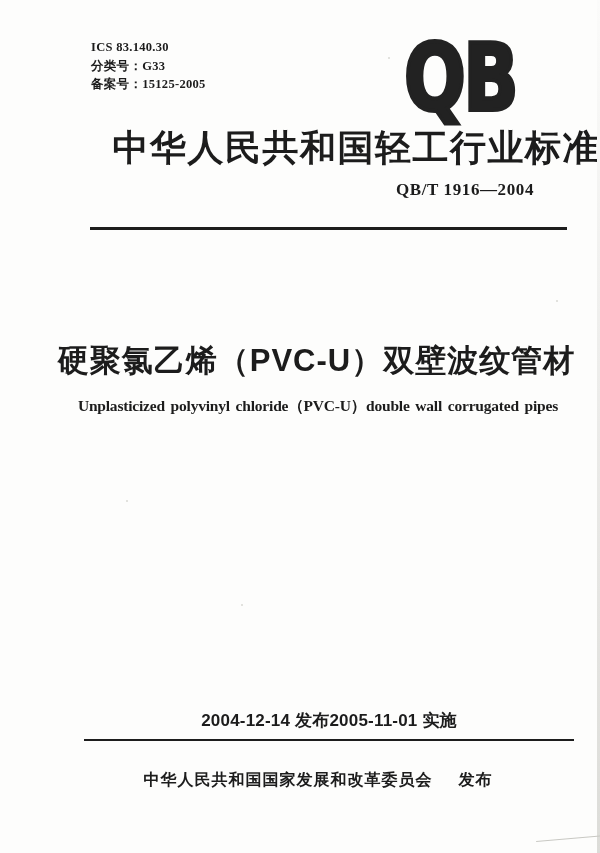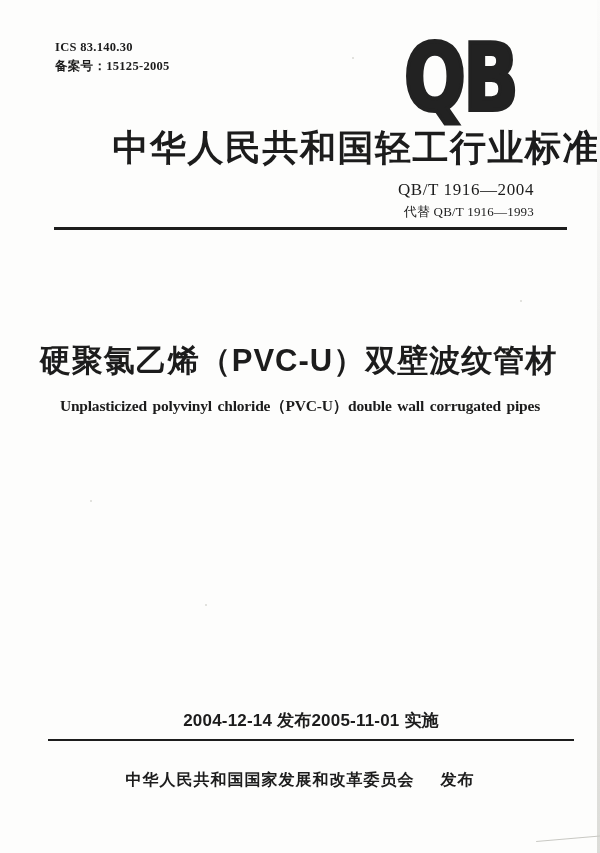--- a/index.html
+++ b/index.html
@@ -11,20 +11,21 @@
     height: 853px;
     position: relative;
     background: #fdfdfc;
     overflow: hidden;
     font-family: "Liberation Sans", sans-serif;
     color: #1c1c1c;
   }
   .page {
     position: absolute;
     inset: 0;
+    margin-left: 36px;
   }
 
   
   .meta {
     position: absolute;
     left: 55px;
     top: 38px;
     font-weight: bold;
     font-size: 12.5px;
     line-height: 18.5px;
@@ -64,21 +65,21 @@
   
   .std-num-block {
     position: absolute;
     right: 66px;
     top: 180px;
     text-align: right;
     font-family: "Liberation Serif", serif;
   }
   .std-number {
     font-size: 17px;
-    font-weight: normal;
+    font-weight: bold;
     letter-spacing: 0.6px;
   }
   .replaces {
     font-size: 13px;
     margin-top: 3px;
     letter-spacing: 0.2px;
   }
 
   .rule-top {
     position: absolute;
@@ -176,30 +177,30 @@
     background: #d9d9d4;
   }
 </style>
 </head>
 <body>
 
 <div class="page">
 
   <div class="meta">
     <div>ICS 83.140.30</div>
+    <div>分类号：G33</div>
     <div>备案号：15125-2005</div>
   </div>
 
   <div class="qb-logo">QB</div>
 
   <div class="standard-type">中华人民共和国轻工行业标准</div>
 
   <div class="std-num-block">
     <div class="std-number">QB/T 1916—2004</div>
-    <div class="replaces">代替 QB/T 1916—1993</div>
   </div>
 
   <div class="rule-top"></div>
 
   <div class="title-cn">硬聚氯乙烯（PVC-U）双壁波纹管材</div>
   <div class="title-en">Unplasticized polyvinyl chloride（PVC-U）double wall corrugated pipes</div>
 
   <div class="dates-row">
     <span>2004-12-14 发布</span>
     <span>2005-11-01 实施</span>

